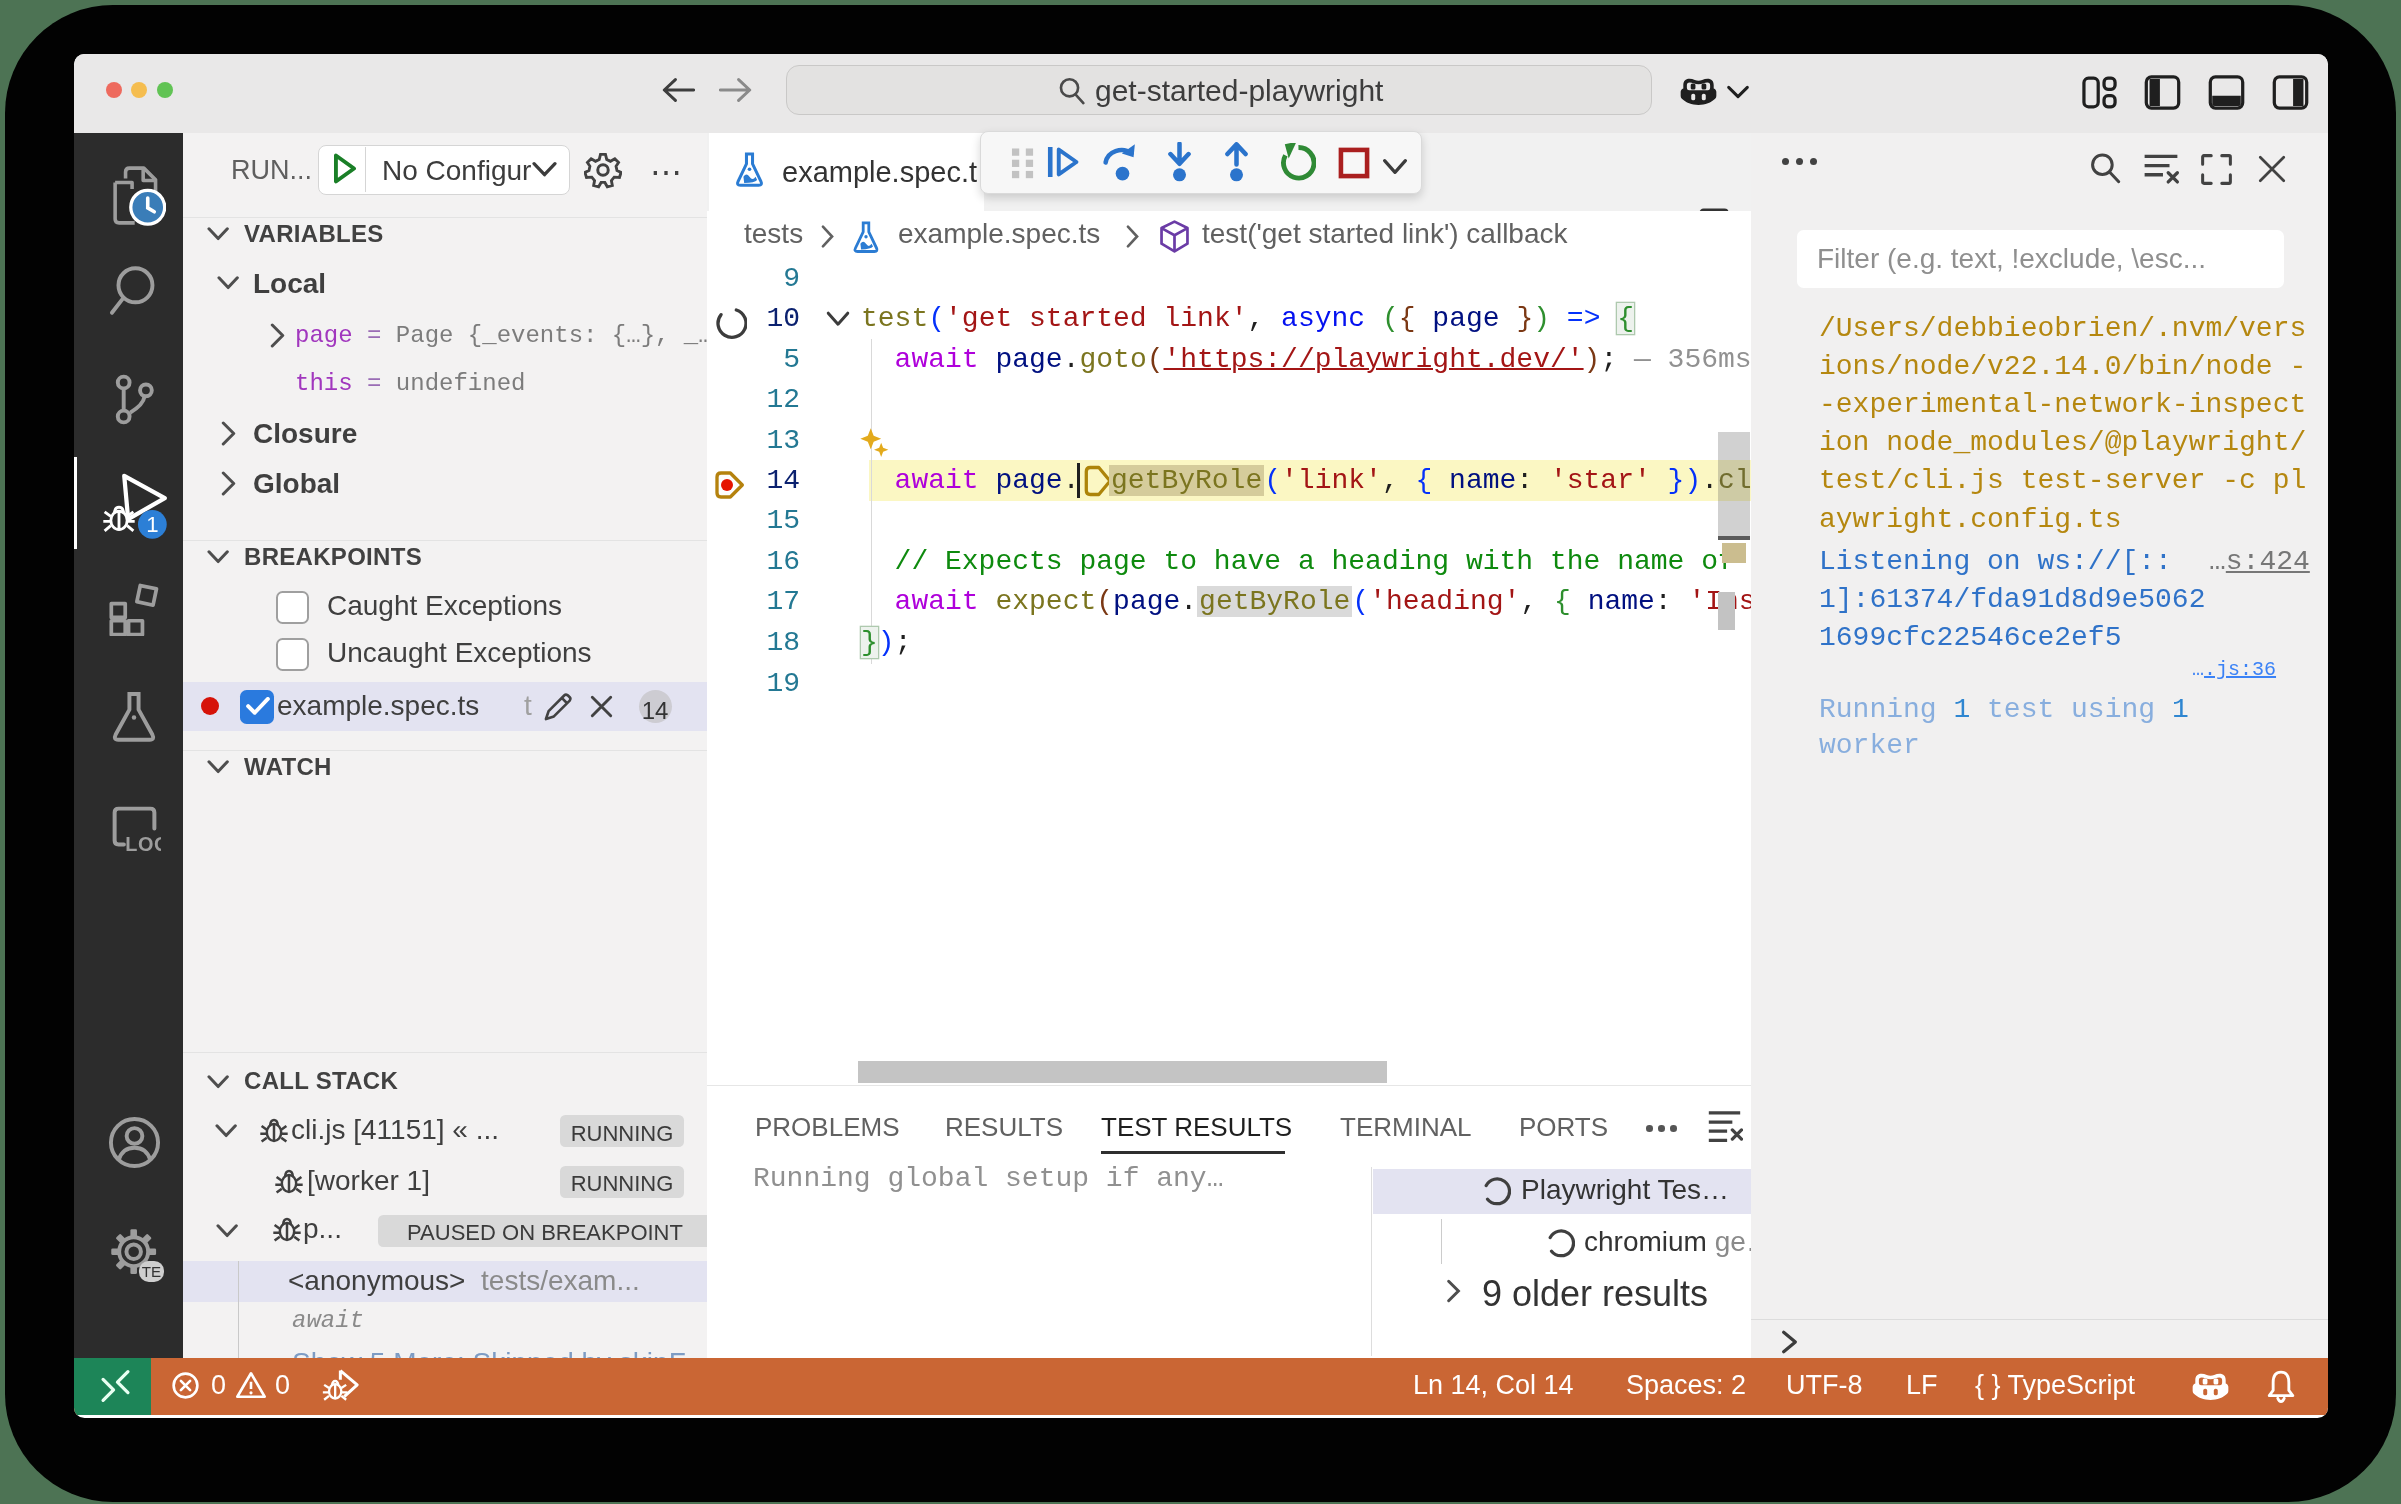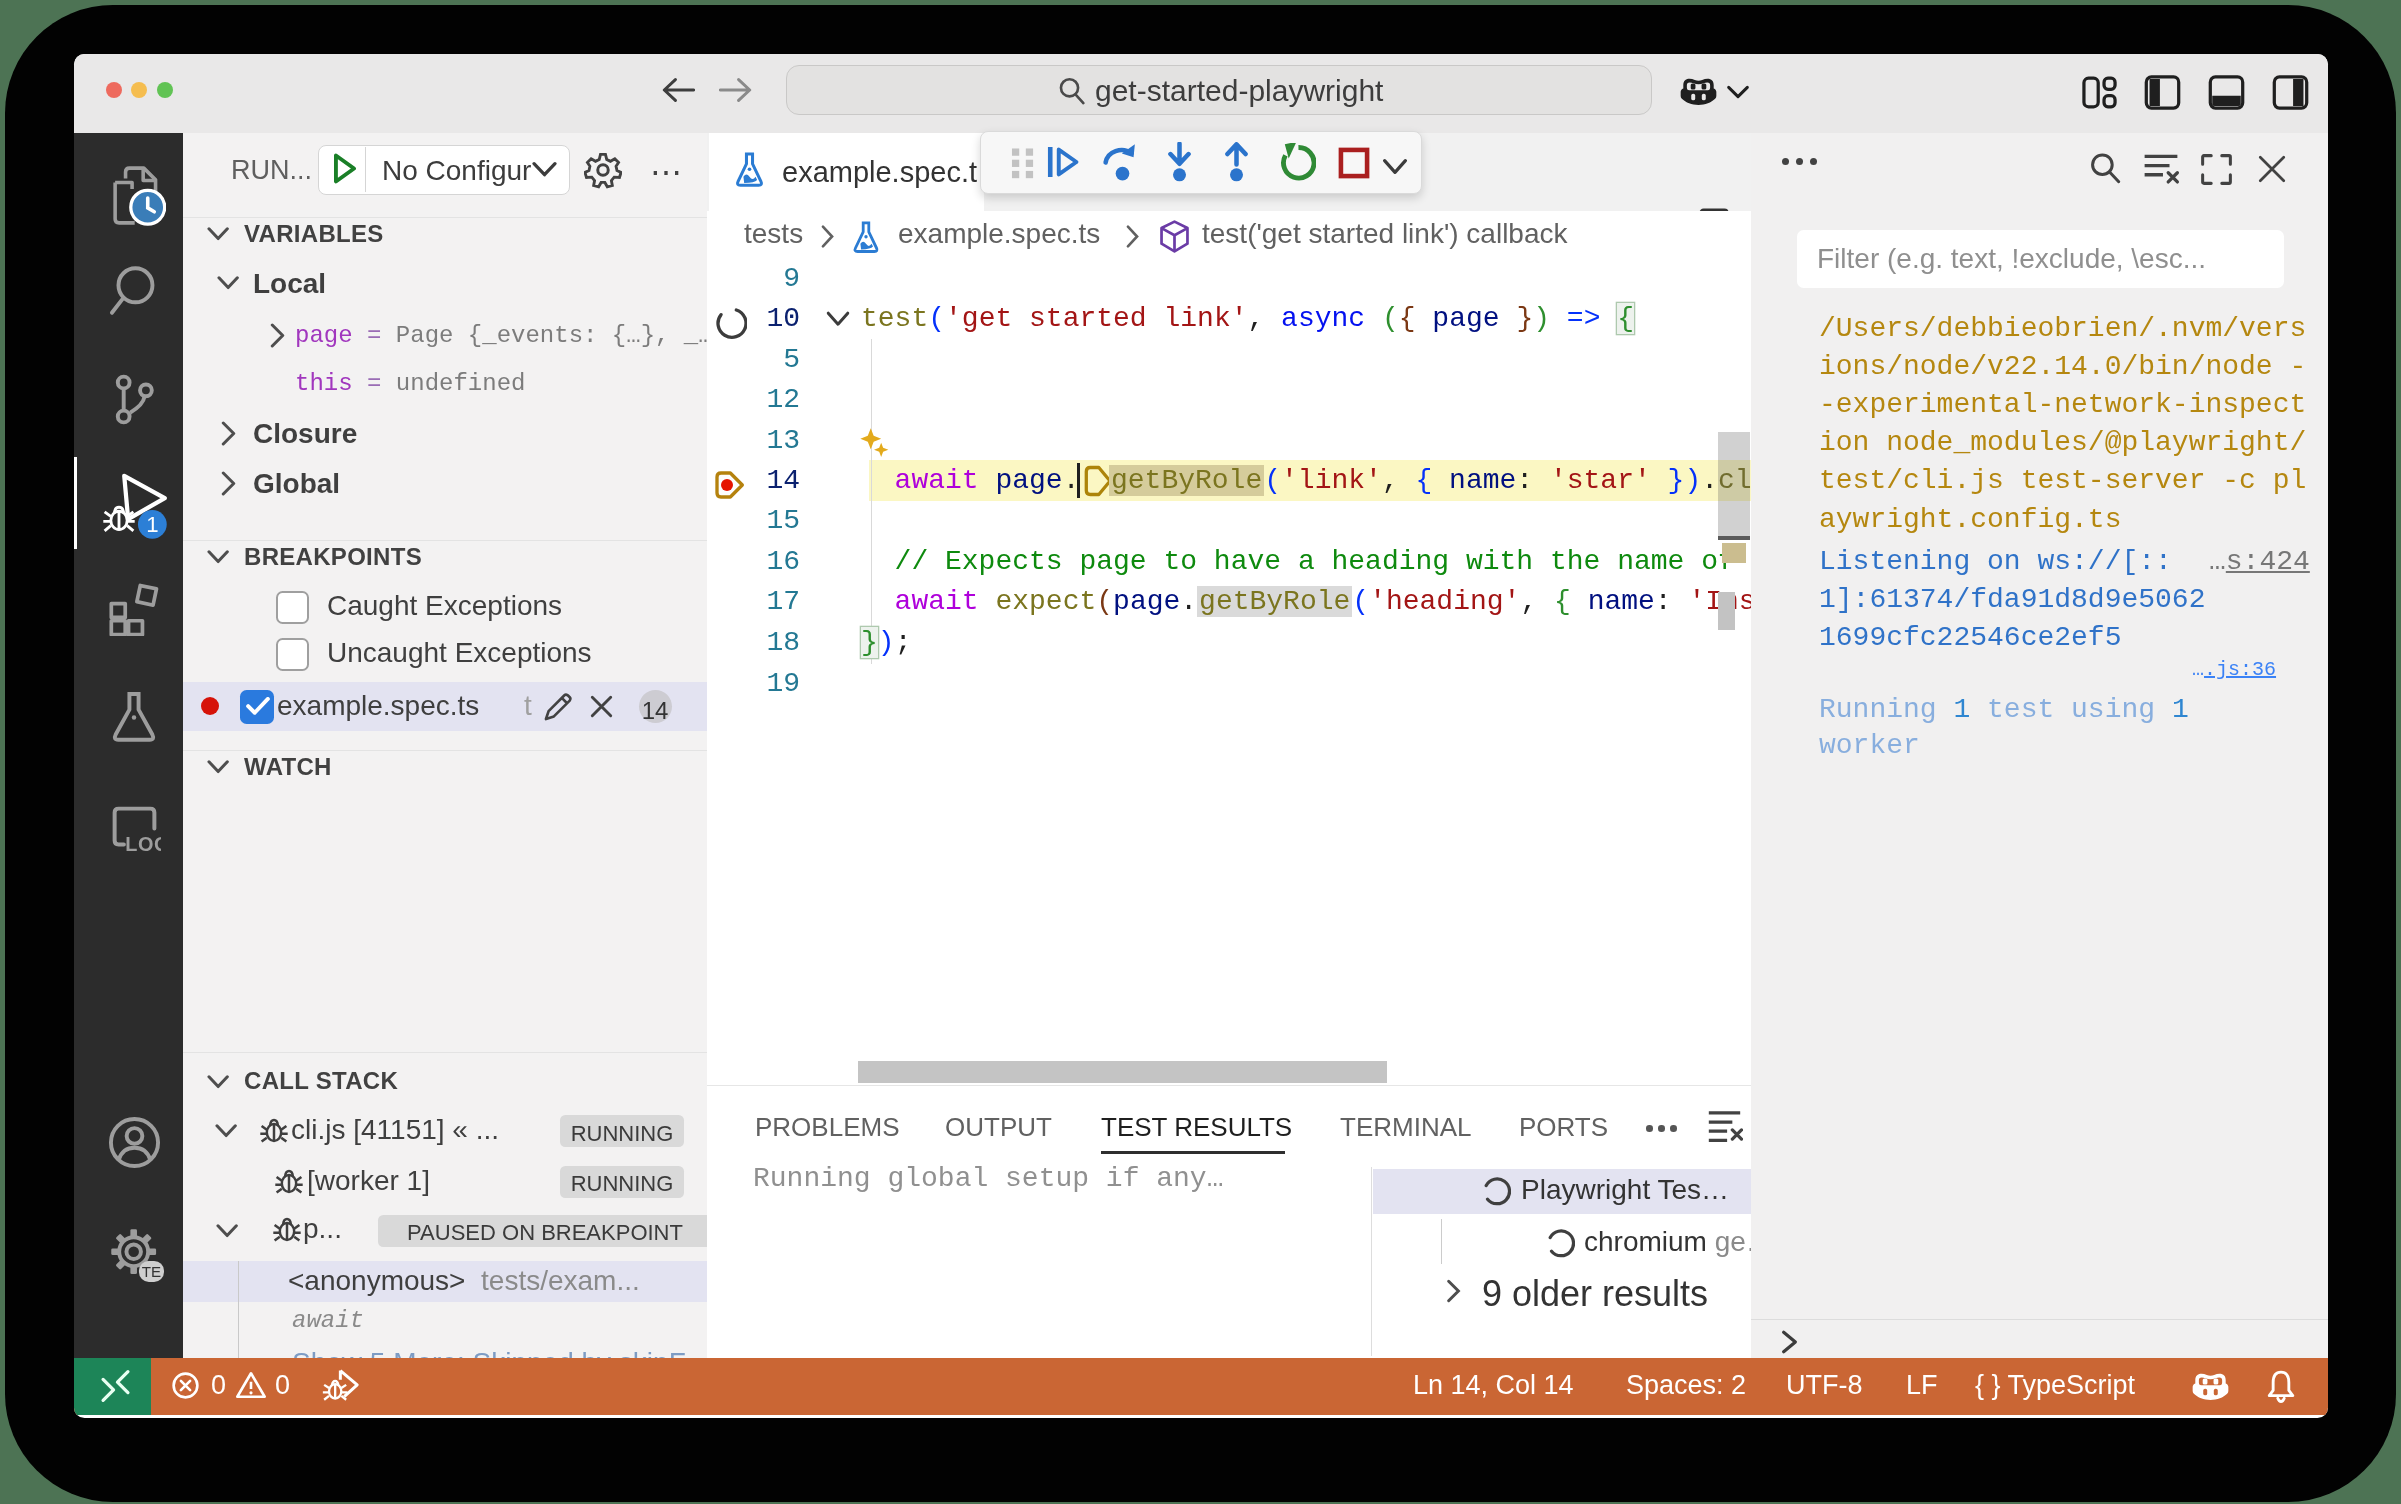--- a/index.html
+++ b/index.html
@@ -334,20 +334,21 @@
         <path d="M9 13 A21 21 0 1 0 32 6" stroke="#3c3c3c" stroke-width="5" fill="none" stroke-linecap="round"></path>
       </svg>
     <svg class="abs" style="left:118px;top:46px;" width="26" height="20" viewBox="0 0 40 30">
         <path d="M5 6 L20 23 L35 6" stroke="#3c3c3c" stroke-width="4.6" fill="none" stroke-linecap="round" stroke-linejoin="round"></path>
       </svg>
     <svg class="abs" style="left:6px;top:206px;" width="32" height="32" viewBox="0 0 48 48">
         <path d="M6 12 Q6 6 12 6 H26 L44 24 L26 42 H12 Q6 42 6 36 Z" fill="#fdfdfd" stroke="#b5820e" stroke-width="5" stroke-linejoin="round"></path>
         <circle cx="21" cy="24" r="9" fill="#e51400"></circle>
       </svg>
     <div class="cl" style="top:35px;"><span class="fn">test</span><span class="bb">(</span><span class="st">'get started link'</span>, <span class="kb">async</span> <span class="bg2">(</span><span class="bn">{</span> <span class="vr">page</span> <span class="bn">}</span><span class="bg2">)</span> <span class="ar">=&gt;</span> <span class="bg2 bxm">{</span></div>
+    <div class="cl" style="top:76px;">  <span class="kw">await</span> <span class="vr">page</span>.<span class="fn">goto</span><span class="bn">(</span><span class="st" style="text-decoration:underline;text-decoration-thickness:2px;">'https://playwright.dev/'</span><span class="bn">)</span>; <span class="gy">— 356ms</span></div>
     <svg class="abs" style="left:152px;top:164px;" width="30" height="30" viewBox="0 0 46 46">
         <path d="M18 2 L22.5 13.5 L34 18 L22.5 22.5 L18 34 L13.5 22.5 L2 18 L13.5 13.5 Z" fill="#e3aa1c"></path>
         <path d="M34 24 L37 32 L45 35 L37 38 L34 46 L31 38 L23 35 L31 32 Z" fill="#e3aa1c"></path>
       </svg>
     <div class="cl" style="top:197px;">  <span class="kw">await</span> <span class="vr">page</span>.</div>
     <div class="abs" style="left:370px;top:200px;width:3.3px;height:35px;background:#1f1f1f;"></div>
     <svg class="abs" style="left:376px;top:201px;" width="29" height="34" viewBox="0 0 44 51">
         <path d="M5 11 Q5 5 11 5 H24 L41 25.5 L24 46 H11 Q5 46 5 40 Z" fill="none" stroke="#ad8409" stroke-width="5" stroke-linejoin="round"></path>
       </svg>
     <div class="cl" style="left:402px;top:197px;"><span class="fn" style="background:#d5cc9b;padding:0 2px;">getByRole</span><span class="bb">(</span><span class="st">'link'</span>, <span class="bb">{</span> <span class="vr">name</span>: <span class="st">'star'</span> <span class="bb">}</span><span class="bb">)</span>.<span class="fn">cli</span></div>
@@ -357,21 +358,21 @@
     <div class="abs" style="left:1011px;top:169px;width:32px;height:108px;background:rgba(90,90,90,0.28);"></div>
     <div class="abs" style="left:1011px;top:273px;width:32px;height:4px;background:#5a5a5a;"></div>
     <div class="abs" style="left:1015px;top:280px;width:24px;height:20px;background:#cbbd8f;"></div>
     <div class="abs" style="left:1011px;top:329px;width:17px;height:38px;background:#c3c3c3;"></div>
   </div>
 
   <div class="abs" style="left:784px;top:1007px;width:529px;height:22.3px;background:#c4c4c4;"></div>
   <div class="abs" style="left:633px;top:1031px;width:1117px;height:1.3px;background:#e6e6e6;"></div>
 
   <div class="row" style="left:681px;top:1058px;font-size:26px;color:#616161;">PROBLEMS</div>
-  <div class="row" style="left:871px;top:1058px;font-size:26px;color:#616161;">OUTPUT</div>
+  <div class="row" style="left:871px;top:1058px;font-size:26px;color:#616161;">RESULTS</div>
   <div class="row" style="left:1027px;top:1058px;font-size:26px;color:#1f1f1f;">TEST RESULTS</div>
   <div class="abs" style="left:1027px;top:1097px;width:184px;height:3.3px;background:#2f2f2f;"></div>
   <div class="row" style="left:1266px;top:1058px;font-size:26px;color:#616161;">TERMINAL</div>
   <div class="row" style="left:1445px;top:1058px;font-size:26px;color:#616161;">PORTS</div>
   <div class="abs" style="left:1572px;top:1071px;width:6.6px;height:6.6px;background:#555;border-radius:50%;"></div>
   <div class="abs" style="left:1584px;top:1071px;width:6.6px;height:6.6px;background:#555;border-radius:50%;"></div>
   <div class="abs" style="left:1596px;top:1071px;width:6.6px;height:6.6px;background:#555;border-radius:50%;"></div>
   <svg class="abs" style="left:1632px;top:1055px;" width="37" height="34" viewBox="0 0 56 52">
       <path d="M4 6 H52 M4 20 H40 M4 34 H32 M4 48 H32" stroke="#424242" stroke-width="5"></path>
       <path d="M40 32 L54 46 M54 32 L40 46" stroke="#424242" stroke-width="5" stroke-linecap="round"></path>

